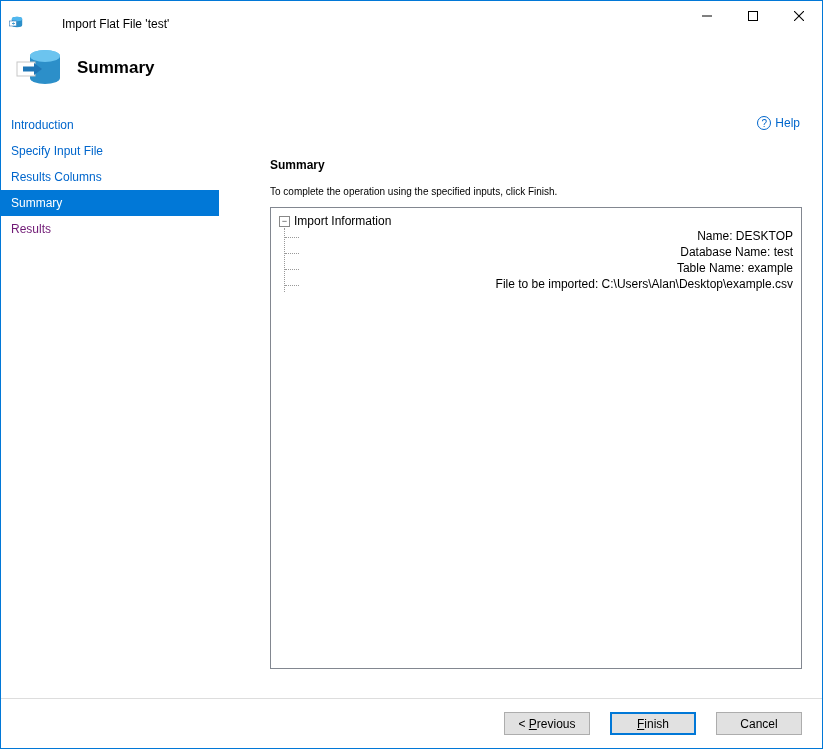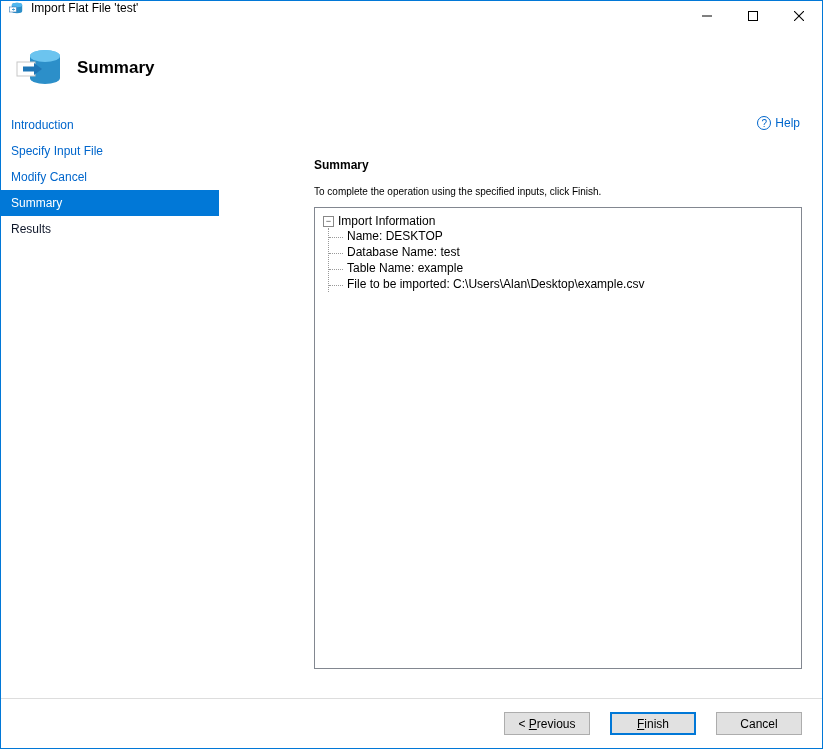--- a/index.html
+++ b/index.html
@@ -9,23 +9,24 @@
       background: #fff;
       width: 823px;
       height: 749px;
       overflow: hidden;
       border: 1px solid #0178d7;
     }
     
     .titlebar {
       height: 30px;
       display: flex;
-      align-items: flex-start;
+      align-items: flex-end;
       padding: 0 0 0 8px;
       background: #fff;
+      gap: 31px;
     }
     .titlebar-icon {
       width: 16px; height: 16px;
       margin-right: 6px;
       display: flex; align-items: center; justify-content: center;
     }
     .titlebar-title { flex: 1; font-size: 12px; color: #000; }
     .winbtns { display: flex; height: 30px; }
     .winbtn {
       width: 46px; height: 30px;
@@ -40,39 +41,38 @@
       align-items: center;
       padding: 0 0 0 14px;
       border-bottom: 1px solid #fff;
     }
     .header-icon { width: 48px; height: 48px; margin-right: 14px; }
     .header-title { font-size: 17px; font-weight: bold; color: #000; }
     
     .body {
       display: flex;
       height: calc(749px - 30px - 75px - 50px - 2px);
-      gap: 44px;
     }
     
     .sidebar {
       width: 219px;
       border-right: 1px solid #fff;
       padding-top: 6px;
     }
     .sidebar-item {
       padding: 6px 10px 6px 10px;
       color: #0066cc;
       cursor: pointer;
       font-size: 12px;
     }
     .sidebar-item.selected {
       background: #0178d7;
       color: #fff;
     }
-    .sidebar-item.dim { color: #0f172a; }
+    .sidebar-item.dim { color: #701a75; }
     
     .main {
       flex: 1;
       padding: 10px 20px 10px 50px;
       position: relative;
     }
     .help-link {
       position: absolute;
       top: 10px; right: 22px;
       color: #0066cc;
@@ -120,20 +120,21 @@
     .tree-children {
       margin-left: 5px;
       border-left: 1px dotted #999;
       padding-left: 0;
     }
     .tree-leaf {
       font-size: 12px;
       padding: 1px 0 1px 0;
       position: relative;
       margin-left: 0;
+      text-align: right;
     }
     .tree-leaf::before {
       content: "";
       position: absolute;
       left: 0; top: 9px;
       width: 14px;
       border-top: 1px dotted #999;
     }
     .tree-leaf span { padding-left: 18px; }
     
@@ -208,21 +209,21 @@
     </svg>
   </div>
   <div class="header-title">Summary</div>
 </div>
 
 <div class="body">
 
   <div class="sidebar">
     <div class="sidebar-item"><span>Introduction</span></div>
     <div class="sidebar-item"><span>Specify Input File</span></div>
-    <div class="sidebar-item"><span>Modify Cancel</span></div>
+    <div class="sidebar-item"><span>Results Columns</span></div>
     <div class="sidebar-item selected"><span>Summary</span></div>
     <div class="sidebar-item dim"><span>Results</span></div>
   </div>
 
   <div class="main">
     <div class="help-link">
       <span class="help-icon">?</span>
       <span>Help</span>
     </div>
 

